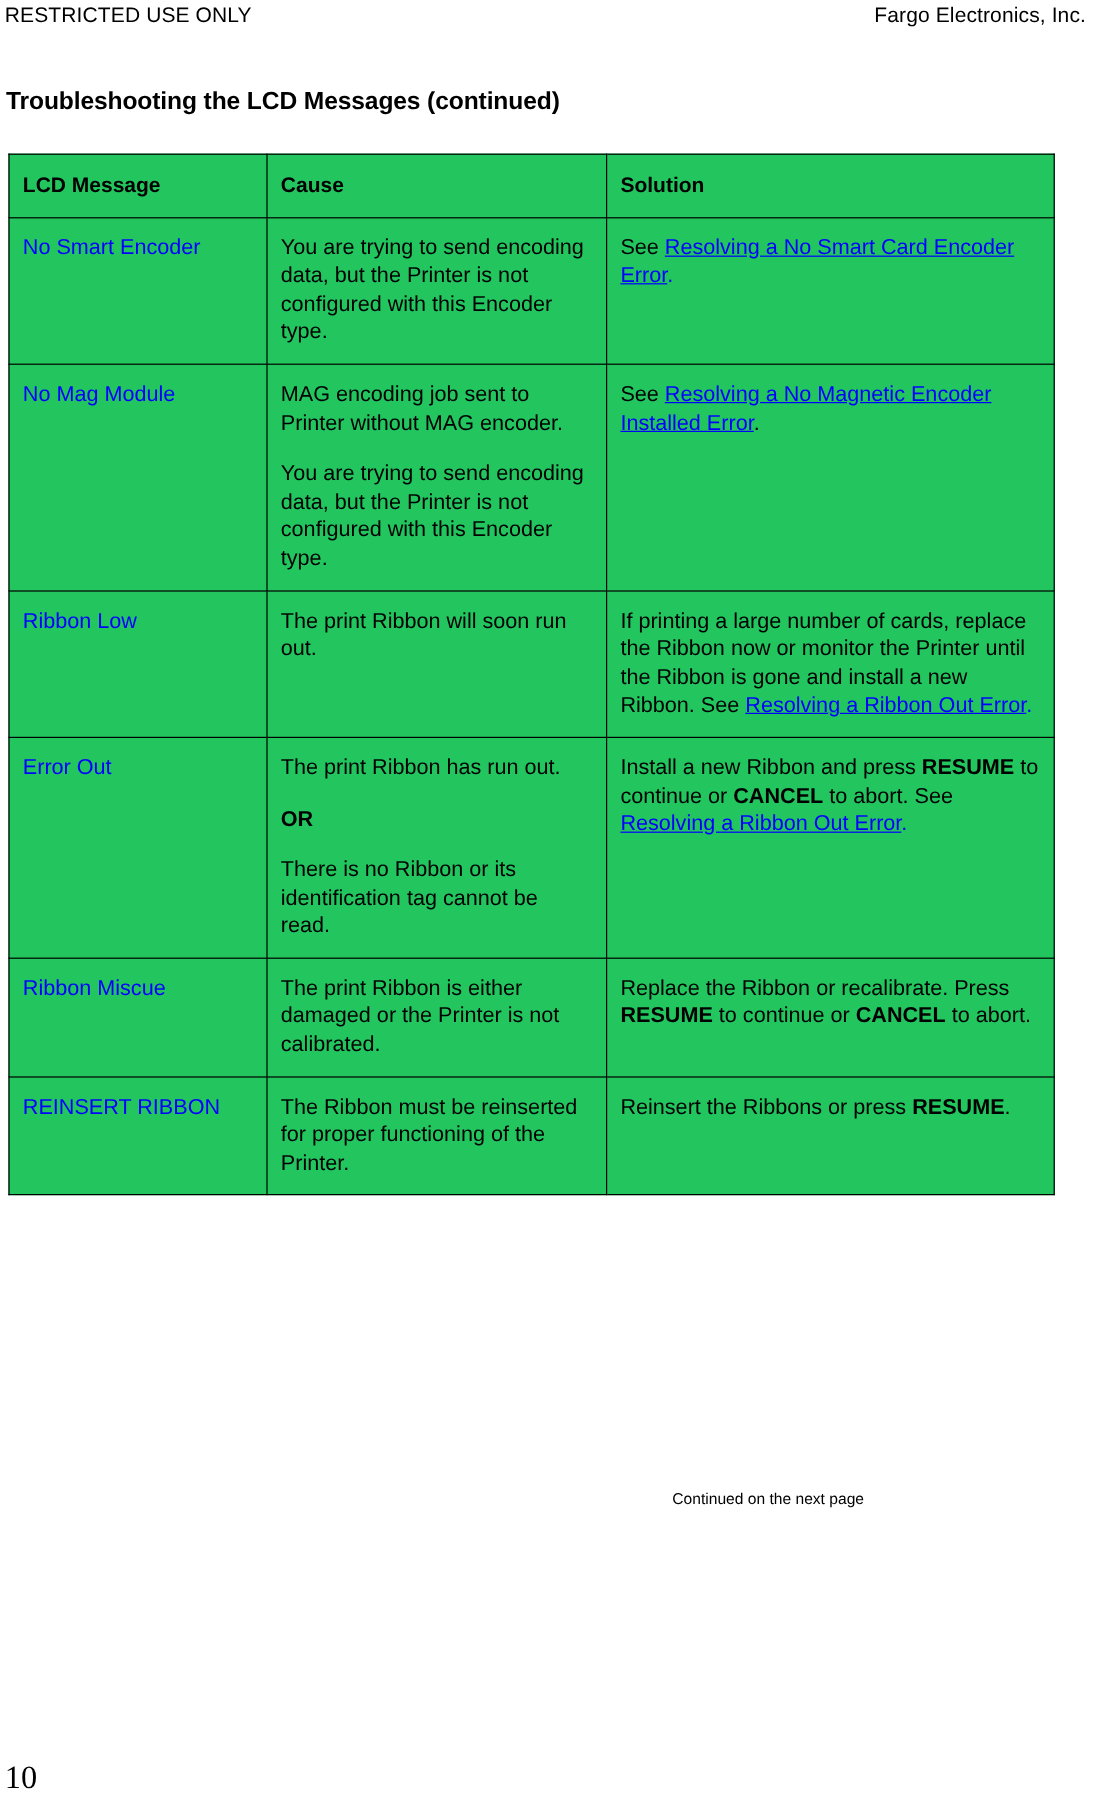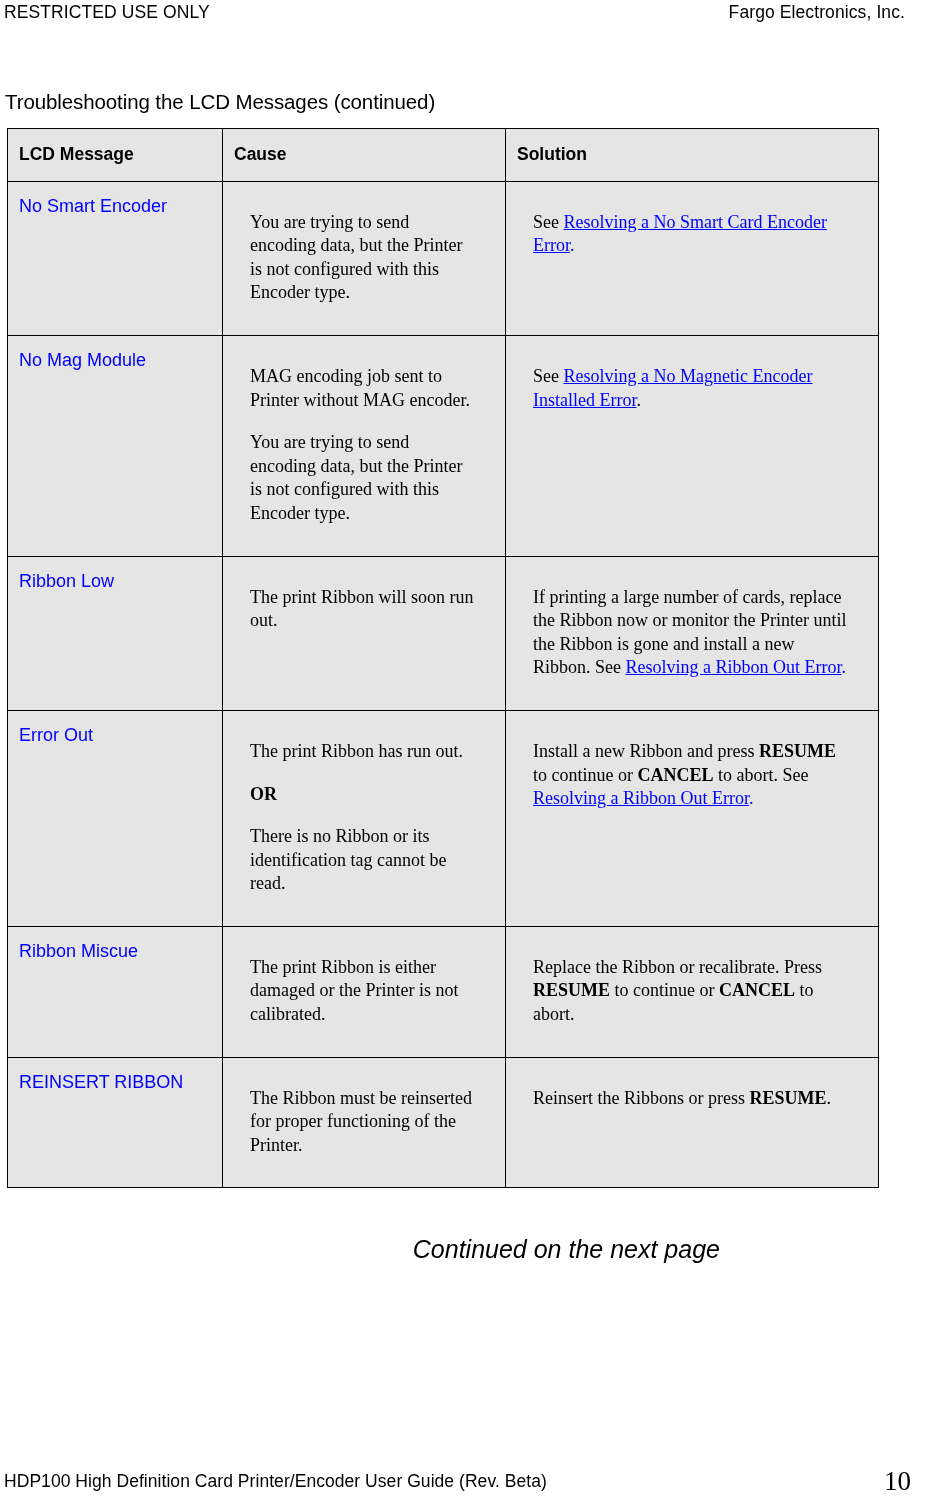--- a/index.html
+++ b/index.html
@@ -39,39 +39,38 @@
   }
   .run-head .left  { text-align: left; }
   .run-head .right { }
 
   
   .section-title {
     position: absolute;
     left: 5px;
     top: 72px;
     font-size: 20.5px;
-    font-weight: normal;
+    font-weight: bold;
     line-height: 26px;
     letter-spacing: -0.1px;
     white-space: nowrap;
-    margin-top: 17px;
   }
 
   
   .tbl-wrap {
     position: absolute;
     left: 7px;
     top: 128px;
     width: 871px;
   }
   table.lcd {
     border-collapse: collapse;
     width: 871px;
     table-layout: fixed;
-    background: #e5e5e5;
+    background: #22c55e;
   }
   table.lcd col.c1 { width: 215px; }
   table.lcd col.c2 { width: 283px; }
   table.lcd col.c3 { width: 373px; }
 
   table.lcd td, table.lcd th {
     border: 1.6px solid #000000;
     vertical-align: top;
     padding: 13px 11px 14px 11px;
     font-size: 18px;
@@ -82,40 +81,38 @@
   table.lcd thead th {
     font-weight: bold;
     padding-top: 14px;
     padding-bottom: 14px;
     font-size: 17.5px;
   }
   td.msg {
     color: #0000ff;
   }
   td.cause p, td.sol p {
-    margin: 16px;
-    font-family: Liberation Serif, serif;
+    margin: 0;
   }
   td.cause p + p, td.sol p + p {
     margin-top: 19px;
   }
   a.xref {
     color: #0000ff;
     text-decoration: underline;
   }
   .bold { font-weight: bold; }
   .bluedot { color: #0000ff; }
 
   
   .continued {
     position: absolute;
     right: 47px;
     top: 1237px;
-    font-size: 25px;
-    font-style: italic;
+    font-size: 13px;
     line-height: 24px;
     white-space: nowrap;
   }
 
   
   .run-foot {
     position: absolute;
     left: 4px;
     bottom: 4px;
     width: 907px;
@@ -220,17 +217,16 @@
               <p><span>Reinsert the Ribbons or press </span><span class="bold">RESUME</span><span>.</span></p>
             </td>
           </tr>
         </tbody>
     </table>
   </div>
 
   <div class="continued">Continued on the next page</div>
 
   <div class="run-foot">
-    <span class="ftext">HDP100 High Definition Card Printer/Encoder User Guide (Rev. Beta)</span>
     <span class="pnum">10</span>
   </div>
 
 </div>
 
 </body></html>

